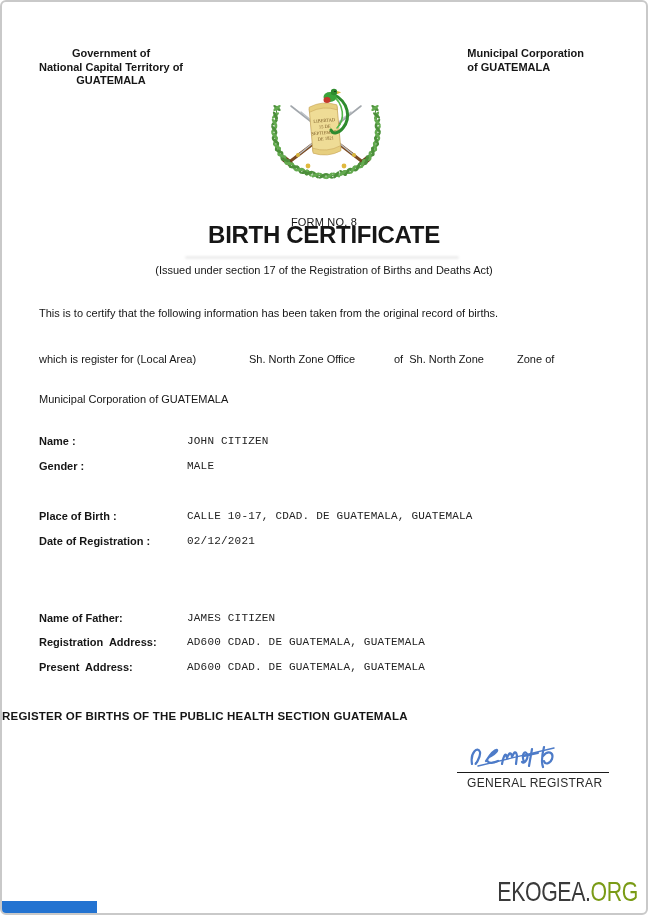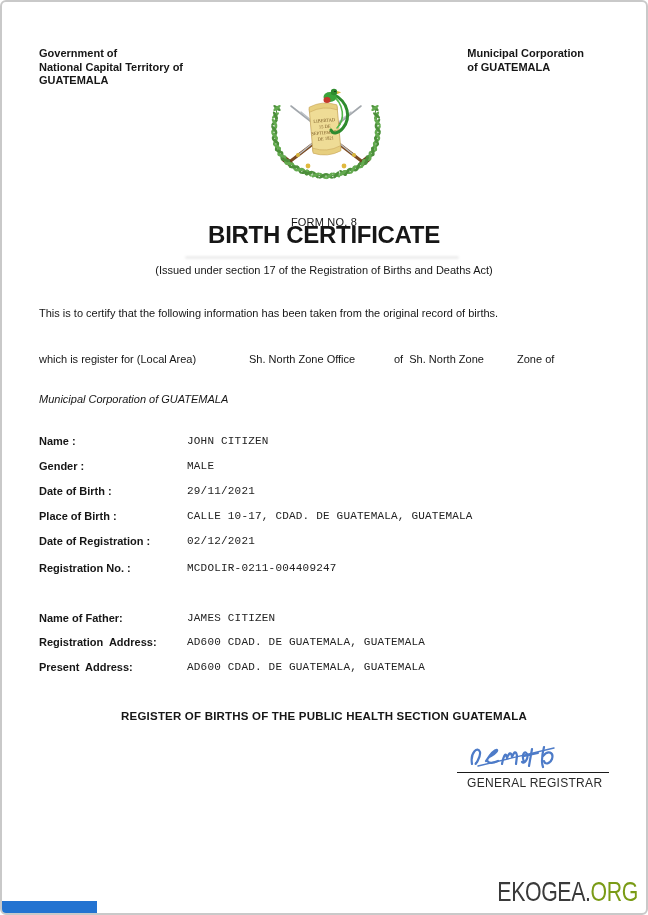--- a/index.html
+++ b/index.html
@@ -2,39 +2,39 @@
 <html><head>
 <meta charset="utf-8">
 <style>
   * { margin:0; padding:0; box-sizing:border-box; }
   html,body { background:#ffffff; }
   body { width:648px; height:915px; font-family:"Liberation Sans", sans-serif; color:#161616; }
   .page {
     position:relative; width:648px; height:915px; background:#fff;
     border:2px solid #c9c9c9; border-radius:6px; overflow:hidden;
   }
-  .hdr-left { position:absolute; left:37px; top:45px; font-size:11px; font-weight:bold; line-height:13.5px; }
+  .hdr-left { position:absolute; left:37px; top:45px; font-size:11px; font-weight:bold; line-height:13.5px;text-align:center; }
   .hdr-right { position:absolute; right:62px; top:45px; font-size:11px; font-weight:bold; line-height:13.5px; }
   .emblem { position:absolute; left:259px; top:80px; }
   .form-no { position:absolute; left:0; top:190px; width:100%; text-align:center; font-size:11px; letter-spacing:0.2px;margin-top:24px; }
   .title { position:absolute; left:0; top:219px; width:100%; text-align:center; font-size:24px; font-weight:bold; letter-spacing:-0.3px; }
   .smudge { position:absolute; left:183px; top:254px; width:274px; height:3px; background:#ededed; filter:blur(1px); border-radius:2px; }
   .subtitle { position:absolute; left:0; top:262px; width:100%; text-align:center; font-size:11px; }
   .certify { position:absolute; left:37px; top:305px; font-size:11px; }
   .reg-line { position:absolute; left:0; top:351px; width:100%; font-size:11px; }
   .reg-line span { position:absolute; white-space:pre; }
   .reg-prefix { left:37px; }
   .reg-office { left:247px; }
   .reg-ofzone { left:392px; }
   .reg-zoneof { left:515px; }
-  .municipal { position:absolute; left:37px; top:391px; font-size:11px;font-style:italic; }
+  .municipal { position:absolute; left:37px; top:391px; font-size:11px; }
   .field-row { position:absolute; left:0; width:100%; height:16px; }
   .flabel { position:absolute; left:37px; font-size:11px; font-weight:bold; white-space:pre; }
   .fvalue { position:absolute; left:185px; font-size:11px; font-family:"Liberation Mono", monospace; letter-spacing:0.2px; white-space:pre; color:#222; }
-  .reg-heading { position:absolute; left:0; top:708px; width:100%; text-align:center; font-size:11.5px; font-weight:bold; letter-spacing:0.2px; }
+  .reg-heading { position:absolute; left:0; top:708px; width:100%; text-align:left; font-size:11.5px; font-weight:bold; letter-spacing:0.2px; }
   .signature { position:absolute; left:462px; top:738px; }
   .sig-line { position:absolute; left:455px; top:770px; width:152px; border-top:1.6px solid #1a1a1a; }
   .sig-title { position:absolute; left:465px; top:774px; width:152px; text-align:left; font-size:12px; letter-spacing:0.3px; color:#2a2a2a; }
   .watermark { position:absolute; right:8px; top:874px; font-size:28px; white-space:nowrap;
                transform:scaleX(0.76); transform-origin:100% 50%; letter-spacing:-0.5px; }
   .wm-dark { color:#3a3a3a; }
   .wm-green { color:#7a9b16; }
   .blue-bar { position:absolute; left:0; bottom:0; width:95px; height:12px; background:#2373d1; }
 </style>
 </head>
@@ -185,35 +185,27 @@
   <div class="municipal">Municipal Corporation of GUATEMALA</div>
 
   <div class="field-row" style="top:433px">
     <span class="flabel">Name :</span>
     <span class="fvalue">JOHN CITIZEN</span>
   </div>
   <div class="field-row" style="top:458px">
     <span class="flabel">Gender :</span>
     <span class="fvalue">MALE</span>
   </div>
-  <div class="field-row" style="top:483px">
-    <span class="flabel">Date of Birth :</span>
-    <span class="fvalue">29/11/2021</span>
-  </div>
   <div class="field-row" style="top:508px">
     <span class="flabel">Place of Birth :</span>
     <span class="fvalue">CALLE 10-17, CDAD. DE GUATEMALA, GUATEMALA</span>
   </div>
   <div class="field-row" style="top:533px">
     <span class="flabel">Date of Registration :</span>
     <span class="fvalue">02/12/2021</span>
-  </div>
-  <div class="field-row" style="top:560px">
-    <span class="flabel">Registration No. :</span>
-    <span class="fvalue">MCDOLIR-0211-004409247</span>
   </div>
   <div class="field-row" style="top:610px">
     <span class="flabel">Name of Father:</span>
     <span class="fvalue">JAMES CITIZEN</span>
   </div>
   <div class="field-row" style="top:634px">
     <span class="flabel">Registration  Address:</span>
     <span class="fvalue">AD600 CDAD. DE GUATEMALA, GUATEMALA</span>
   </div>
   <div class="field-row" style="top:659px">

